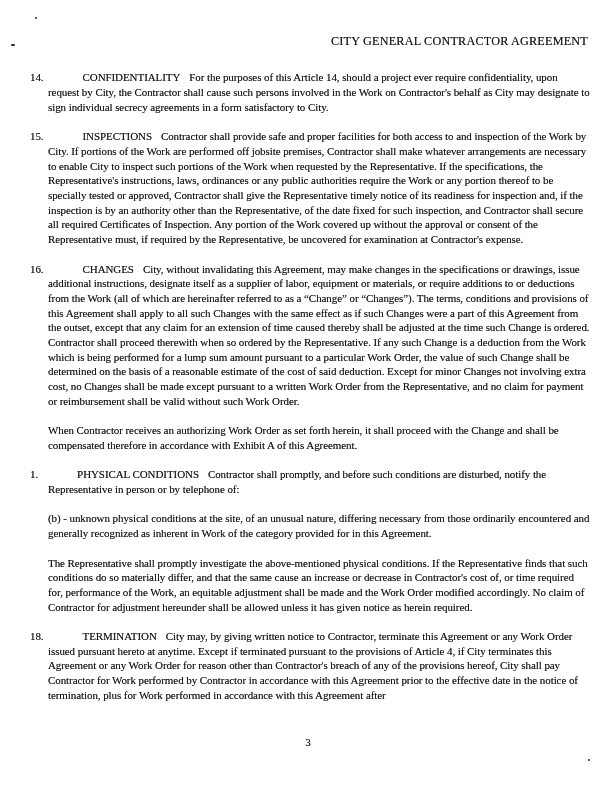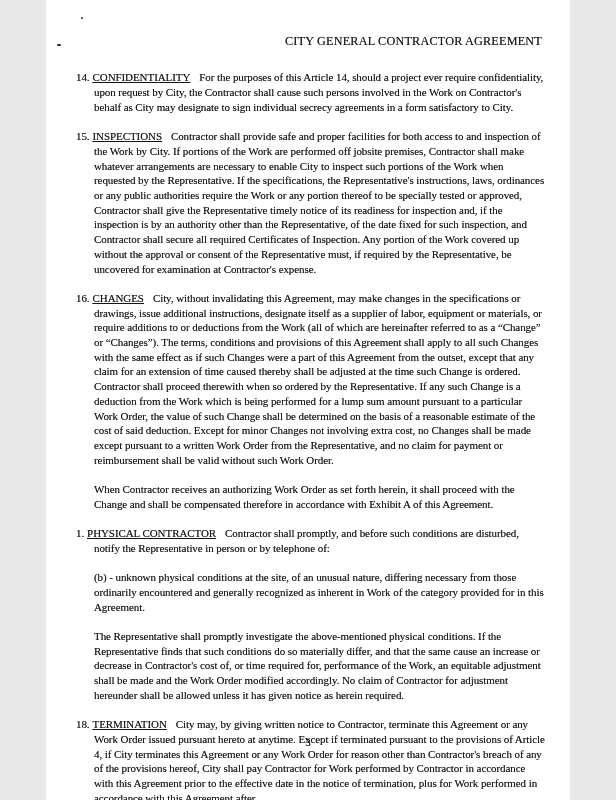--- a/index.html
+++ b/index.html
@@ -1,18 +1,18 @@
 <!DOCTYPE html>
 <html><head>
 <meta charset="utf-8">
 <style>
   html, body { margin: 0; padding: 0; background: #e8e8e8; }
   .page {
     position: relative;
-    width: 524px;
+    width: 616px;
     height: 800px;
     margin: 0 auto;
     background: #ffffff;
     overflow: hidden;
     font-family: "Liberation Serif", serif;
     color: #141414;
     font-size: 11px;
     line-height: 14.7px;
     letter-spacing: -0.08px;
     text-shadow: 0 0 0.4px rgba(20,20,20,0.55);
@@ -24,24 +24,24 @@
     font-size: 12.2px;
     letter-spacing: 0.2px;
   }
   .sections {
     padding: 7px 25px 0 48px;
   }
   .section { margin-bottom: 14.7px; }
   .para { margin: 0; }
   .para.lead { text-indent: -18px; }
   .para.para { margin-top: 14.7px; }
-  .num { margin-right: 3px; }
+  .num { margin-right: 16px; }
   .heading {
-    text-decoration: underline;
     margin-right: 9px;
+    margin-left: 23px;
   }
   .page-number {
     position: absolute;
     top: 735px;
     left: 0;
     right: 0;
     text-align: center;
     font-size: 11px;
   }
   .artifact {
@@ -68,21 +68,21 @@
         <div class="para lead"><span class="num">14.</span><span class="heading">CONFIDENTIALITY</span><span>For the purposes of this Article 14, should a project ever require confidentiality, upon request by City, the Contractor shall cause such persons involved in the Work on Contractor's behalf as City may designate to sign individual secrecy agreements in a form satisfactory to City.</span></div>
       </div>
       <div class="section">
         <div class="para lead"><span class="num">15.</span><span class="heading">INSPECTIONS</span><span>Contractor shall provide safe and proper facilities for both access to and inspection of the Work by City.  If portions of the Work are performed off jobsite premises, Contractor shall make whatever arrangements are necessary to enable City to inspect such portions of the Work when requested by the Representative.  If the specifications, the Representative's instructions, laws, ordinances or any public authorities require the Work or any portion thereof to be specially tested or approved, Contractor shall give the Representative timely notice of its readiness for inspection and, if the inspection is by an authority other than the Representative, of the date fixed for such inspection, and Contractor shall secure all required Certificates of Inspection. Any portion of the Work covered up without the approval or consent of the Representative must, if required by the Representative, be uncovered for examination at Contractor's expense.</span></div>
       </div>
       <div class="section">
         <div class="para lead"><span class="num">16.</span><span class="heading">CHANGES</span><span>City, without invalidating this Agreement, may make changes in the specifications or drawings, issue additional instructions, designate itself as a supplier of labor, equipment or materials, or require additions to or deductions from the Work (all of which are hereinafter referred to as a “Change” or “Changes”).  The terms, conditions and provisions of this Agreement shall apply to all such Changes with the same effect as if such Changes were a part of this Agreement from the outset, except that any claim for an extension of time caused thereby shall be adjusted at the time such Change is ordered.  Contractor shall proceed therewith when so ordered by the Representative. If any such Change is a deduction from the Work which is being performed for a lump sum amount pursuant to a particular Work Order, the value of such Change shall be determined on the basis of a reasonable estimate of the cost of said deduction.  Except for minor Changes not involving extra cost, no Changes shall be made except pursuant to a written Work Order from the Representative, and no claim for payment or reimbursement shall be valid without such Work Order.</span></div>
         <div class="para para">When Contractor receives an authorizing Work Order as set forth herein, it shall proceed with the Change and shall be compensated therefore in accordance with Exhibit A of this Agreement.</div>
       </div>
       <div class="section">
-        <div class="para lead"><span class="num">1.</span><span class="heading">PHYSICAL CONTRACTOR</span><span>Contractor shall promptly, and before such conditions are disturbed, notify the Representative in person or by telephone of:</span></div>
+        <div class="para lead"><span class="num">1.</span><span class="heading">PHYSICAL CONDITIONS</span><span>Contractor shall promptly, and before such conditions are disturbed, notify the Representative in person or by telephone of:</span></div>
         <div class="para cont">(b) - unknown physical conditions at the site, of an unusual nature, differing necessary from those ordinarily encountered and generally recognized as inherent in Work of the category provided for in this Agreement.</div>
         <div class="para para">The Representative shall promptly investigate the above-mentioned physical conditions. If the Representative finds that such conditions do so materially differ, and that the same cause an increase or decrease in Contractor's cost of, or time required for, performance of the Work, an equitable adjustment shall be made and the Work Order modified accordingly. No claim of Contractor for adjustment hereunder shall be allowed unless it has given notice as herein required.</div>
       </div>
       <div class="section">
         <div class="para lead"><span class="num">18.</span><span class="heading">TERMINATION</span><span>City may, by giving written notice to Contractor, terminate this Agreement or any Work Order issued pursuant hereto at anytime. Except if terminated pursuant to the provisions of Article 4, if City terminates this Agreement or any Work Order for reason other than Contractor's breach of any of the provisions hereof, City shall pay Contractor for Work performed by Contractor in accordance with this Agreement prior to the effective date in the notice of termination, plus for Work performed in accordance with this Agreement after</span></div>
       </div>
     </div>
 
   <div class="page-number">3</div>
 </div>

